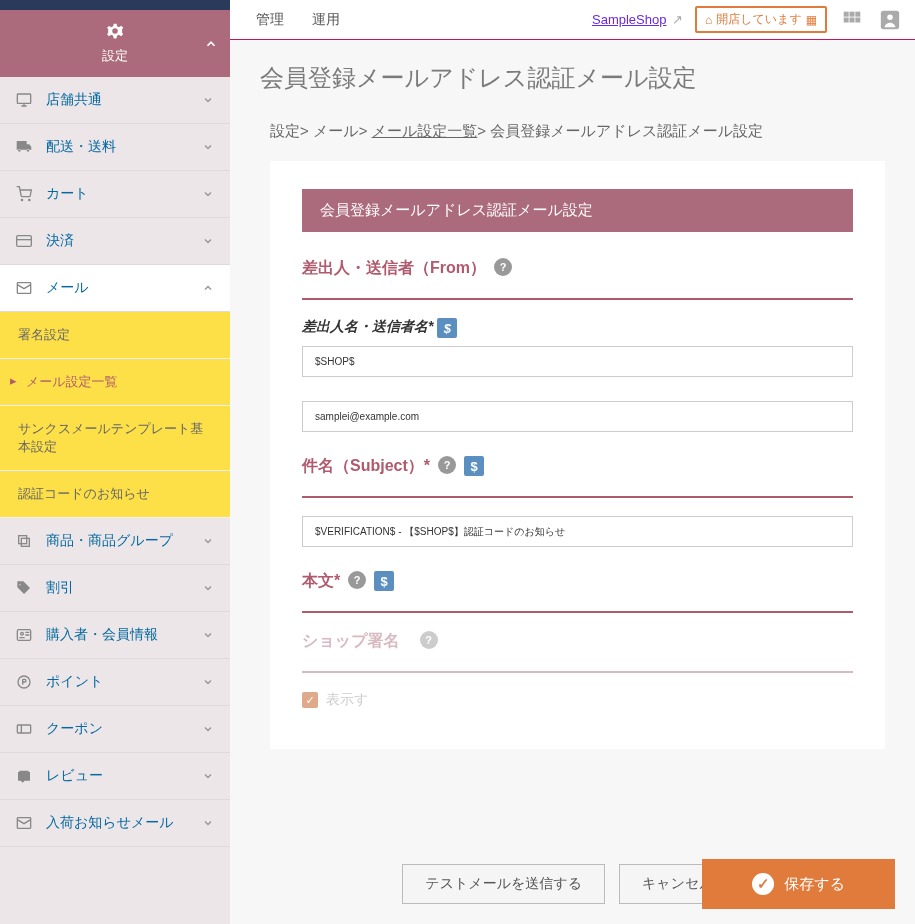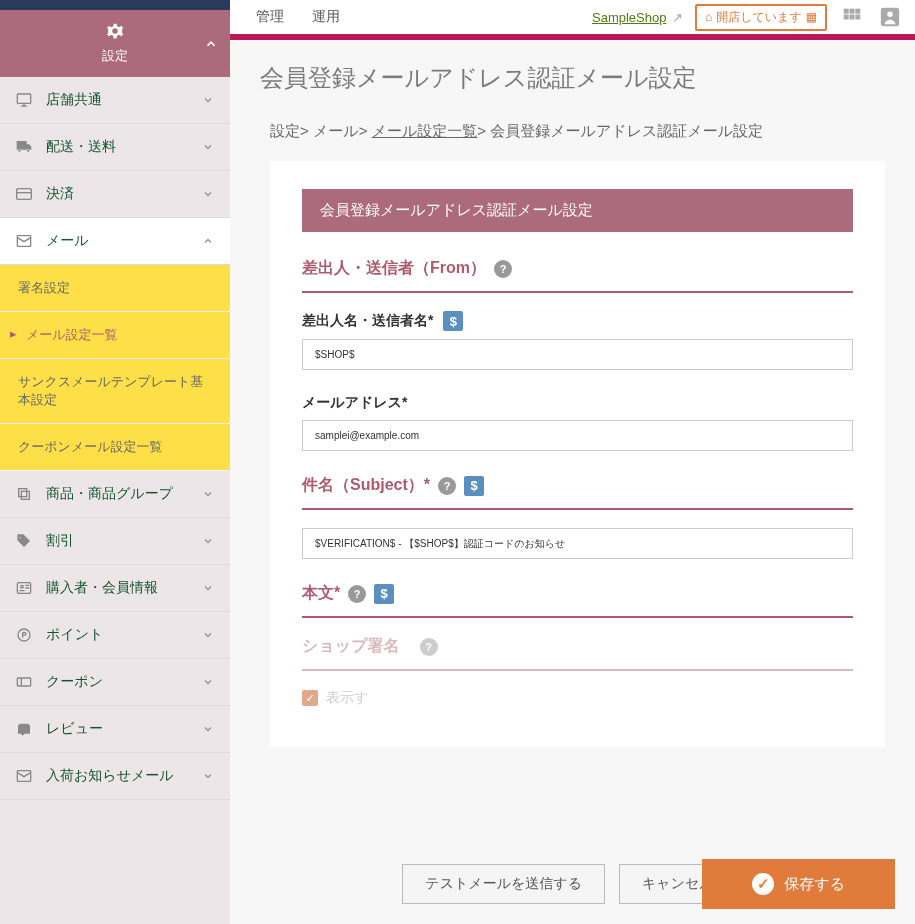--- a/index.html
+++ b/index.html
@@ -8,55 +8,55 @@
 
 
 .sidebar { width: 230px; background: #ede6e8; flex-shrink: 0; overflow-y: auto; }
 .sidebar-top { height: 10px; background: #2a3a5a; }
 .sidebar-header { background: #ac6b7c; color: #fff; text-align: center; padding: 10px 0 12px; position: relative; }
 .sidebar-header .gear { display:inline-block; }
 .sidebar-header .label { display:block; font-size: 13px; margin-top: 2px; }
 .sidebar-header .chev { position: absolute; right: 12px; top: 50%; transform: translateY(-50%); }
 .nav-item { display: flex; align-items: center; padding: 14px 16px; border-bottom: 1px solid #e0d9db; cursor: pointer; color: #555; }
 .nav-item .nav-icon { width: 20px; text-align: center; margin-right: 10px; color: #888; }
-.nav-item .nav-label { flex: 1; font-size: 14px; color: #14532d; }
+.nav-item .nav-label { flex: 1; font-size: 14px; color: #0369a1; }
 .nav-item .nav-chev { color: #999; }
 .nav-item.expanded { background: #fff; }
 .subnav { background: #fde047; }
 .sub-item { padding: 14px 18px; cursor: pointer; color: #666; font-size: 13px; border-bottom: 1px solid #f2f2f2; }
 .sub-item.active { color: #b05a6e; position: relative; padding-left: 26px; }
 .sub-item.active::before { content: "▸"; position: absolute; left: 10px; color: #b05a6e; }
 
 
 .main { flex: 1; display: flex; flex-direction: column; background: #f7f7f7; overflow: hidden; }
-.topbar { height: 40px; background: #fff; border-bottom: 6px solid #be185d; display: flex; align-items: center; padding: 0 12px; }
+.topbar { height: 40px; background: #fff; border-bottom: 1px solid #be185d; display: flex; align-items: center; padding: 0 12px; }
 .topbar-tabs { display: flex; gap: 0; }
 .topbar-tab { padding: 10px 14px; font-size: 14px; color: #555; cursor: pointer; }
 .topbar-right { margin-left: auto; display: flex; align-items: center; gap: 12px; }
-.shop-link { color: #4d7c0f; text-decoration: underline; font-size: 13px; }
+.shop-link { color: #6d28d9; text-decoration: underline; font-size: 13px; }
 .ext-icon { color: #aaa; margin-left: 2px; }
 .open-badge { border: 2px solid #e07b3c; color: #e07b3c; padding: 3px 8px; font-size: 12px; display: flex; align-items: center; gap: 4px; cursor: pointer; border-radius: 2px; }
 .top-icon { width: 26px; height: 26px; color: #aaa; display:flex; align-items:center; justify-content:center; }
 
 .page-title { font-size: 24px; color: #7a7a7a; padding: 22px 30px 18px; background: #f7f7f7; font-weight: normal; }
 .breadcrumb { padding: 10px 30px 20px 40px; font-size: 15px; color: #666; }
 .breadcrumb a { color: #666; text-decoration: underline; }
 
 .content-scroll { flex: 1; overflow-y: auto; padding: 0 30px 120px 40px; }
 .card { background: #fff; padding: 28px 32px 40px; }
 
 .card-header { background: #ac6b7c; color: #fff; padding: 12px 18px; font-size: 15px; margin-bottom: 26px; }
 
-.section-title { color: #b05a6e; font-size: 16px; font-weight: bold; border-bottom: 2px solid #b05a6e; padding-bottom: 12px; margin-bottom: 18px; display: flex; align-items: center; gap: 8px; }
+.section-title { color: #b05a6e; font-size: 16px; font-weight: bold; border-bottom: 2px solid #b05a6e; padding-bottom: 19px; margin-bottom: 18px; display: flex; align-items: flex-start; gap: 8px; }
 .section-title.faded { color: #d9b9c1; border-bottom-color: #d9b9c1; gap: 20px; }
 .help-icon { width: 18px; height: 18px; border-radius: 50%; background: #999; color: #fff; display: inline-flex; align-items: center; justify-content: center; font-size: 11px; font-weight: bold; }
 .var-badge { width: 20px; height: 20px; background: #5a8fbf; color: #fff; display: inline-flex; align-items: center; justify-content: center; font-size: 13px; font-weight: bold; border-radius: 2px; }
 
 .field { margin-bottom: 24px; }
-.field-label { font-size: 14px; font-weight: bold; color: #333; margin-bottom: 8px; display: flex; align-items: center; gap: 10px; }
+.field-label { font-size: 14px; font-weight: bold; color: #333; margin-bottom: 8px; display: flex; align-items: flex-start; gap: 4px; font-style: italic; }
 .input { width: 100%; padding: 9px 12px; border: 1px solid #ccc; font-size: 10px; font-family: inherit; color: #333; }
 .textarea { width: 100%; height: 145px; padding: 10px 12px; border: 1px solid #ccc; font-size: 13px; line-height: 1.9; font-family: inherit; resize: vertical; color: #333; }
 
 .checkbox-row { display: flex; align-items: center; gap: 8px; font-size: 14px; color: #ccc; }
 .checkbox-box { width: 16px; height: 16px; background: #e0a98a; border-radius: 2px; display: inline-flex; align-items: center; justify-content: center; color: #fff; font-size: 11px; }
 
 
 .footer { position: absolute; bottom: 20px; left: 244px; right: 20px; display: flex; align-items: center; gap: 14px; justify-content: center; }
 .btn { padding: 10px 22px; font-size: 14px; border: 1px solid #bbb; background: #f5f5f5; cursor: pointer; color: #555; }
 .btn-primary { background: #e07b3c; color: #fff; border: none; padding: 14px 50px; font-size: 15px; display: flex; align-items: center; gap: 10px; position: absolute; right: 0; }
@@ -108,20 +108,35 @@
       <span class="nav-label">配送・送料</span>
       <span class="nav-chev">
           <svg width="12" height="12" viewBox="0 0 24 24" fill="none" stroke="#999" stroke-width="3">
             <path d="M6 9l6 6 6-6"></path>
           </svg>
         </span>
     </div>
     <div class="nav-item">
       <span class="nav-icon">
           <svg width="16" height="16" viewBox="0 0 24 24" fill="none" stroke="#888" stroke-width="2">
+            <path d="M1 1h4l2.7 13.4a2 2 0 002 1.6h9.7a2 2 0 002-1.6L23 6H6"></path>
+            <circle cx="9" cy="21" r="1"></circle>
+            <circle cx="20" cy="21" r="1"></circle>
+          </svg>
+        </span>
+      <span class="nav-label">カート</span>
+      <span class="nav-chev">
+          <svg width="12" height="12" viewBox="0 0 24 24" fill="none" stroke="#999" stroke-width="3">
+            <path d="M6 9l6 6 6-6"></path>
+          </svg>
+        </span>
+    </div>
+    <div class="nav-item">
+      <span class="nav-icon">
+          <svg width="16" height="16" viewBox="0 0 24 24" fill="none" stroke="#888" stroke-width="2">
             <rect x="1" y="4" width="22" height="16" rx="2"></rect>
             <path d="M1 10h22"></path>
           </svg>
         </span>
       <span class="nav-label">決済</span>
       <span class="nav-chev">
           <svg width="12" height="12" viewBox="0 0 24 24" fill="none" stroke="#999" stroke-width="3">
             <path d="M6 9l6 6 6-6"></path>
           </svg>
         </span>
@@ -137,21 +152,21 @@
       <span class="nav-chev">
           <svg width="12" height="12" viewBox="0 0 24 24" fill="none" stroke="#999" stroke-width="3">
             <path d="M6 15l6-6 6 6"></path>
           </svg>
         </span>
     </div>
     <div class="subnav">
       <div class="sub-item">署名設定</div>
       <div class="sub-item active">メール設定一覧</div>
       <div class="sub-item">サンクスメールテンプレート基本設定</div>
-      <div class="sub-item">クーポンメール設定一覧</div>
+      <div class="sub-item">認証コードのお知らせ</div>
     </div>
     <div class="nav-item">
       <span class="nav-icon">
           <svg width="16" height="16" viewBox="0 0 24 24" fill="none" stroke="#888" stroke-width="2">
             <rect x="4" y="4" width="12" height="12"></rect>
             <rect x="8" y="8" width="12" height="12"></rect>
           </svg>
         </span>
       <span class="nav-label">商品・商品グループ</span>
       <span class="nav-chev">
@@ -301,21 +316,20 @@
 
         <div class="field">
           <div class="field-label">
             <span>差出人名・送信者名*</span>
             <span class="var-badge">$</span>
           </div>
           <input class="input" value="$SHOP$" style="">
         </div>
 
         <div class="field">
-          <div class="field-label">メールアドレス*</div>
           <input class="input" value="samplei@example.com" style="">
         </div>
 
         <div class="section-title">
           <span>件名（Subject）*</span>
           <span class="help-icon">?</span>
           <span class="var-badge">$</span>
         </div>
         <div class="field">
           <input class="input" value="$VERIFICATION$ - 【$SHOP$】認証コードのお知らせ" style="">

